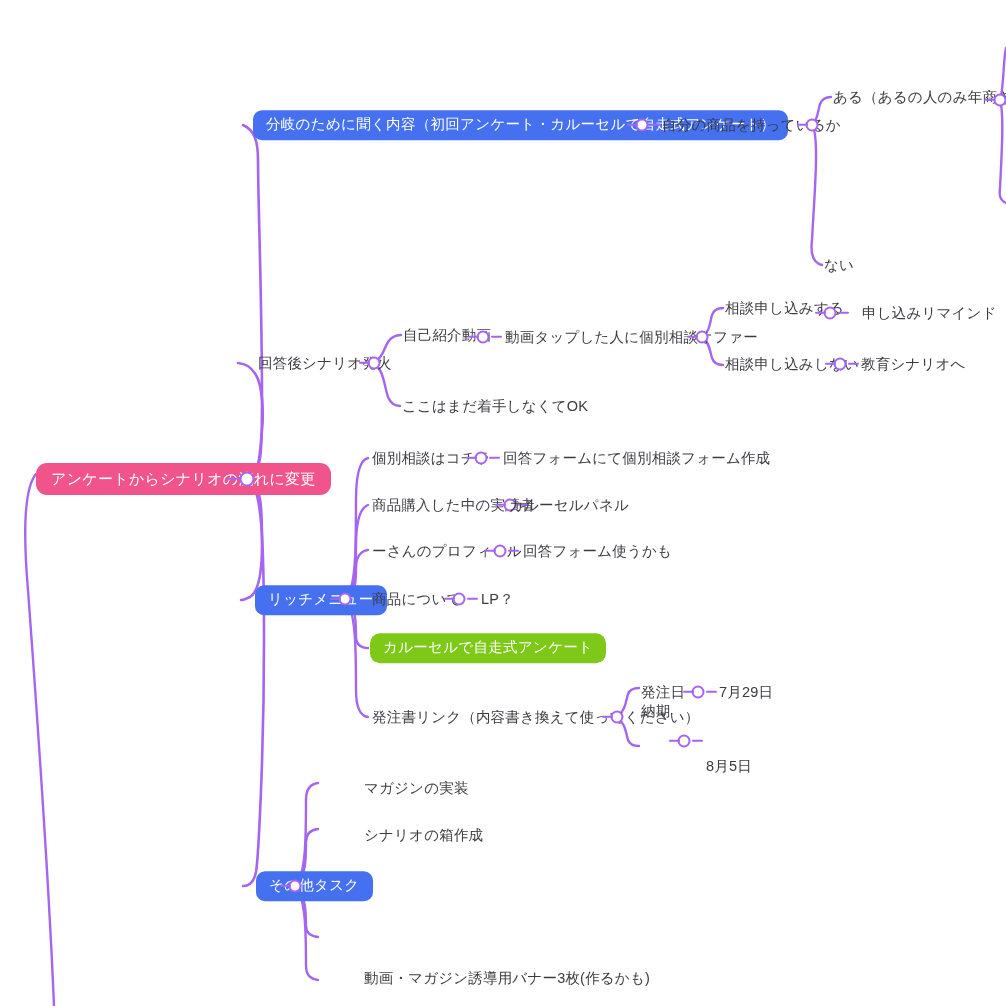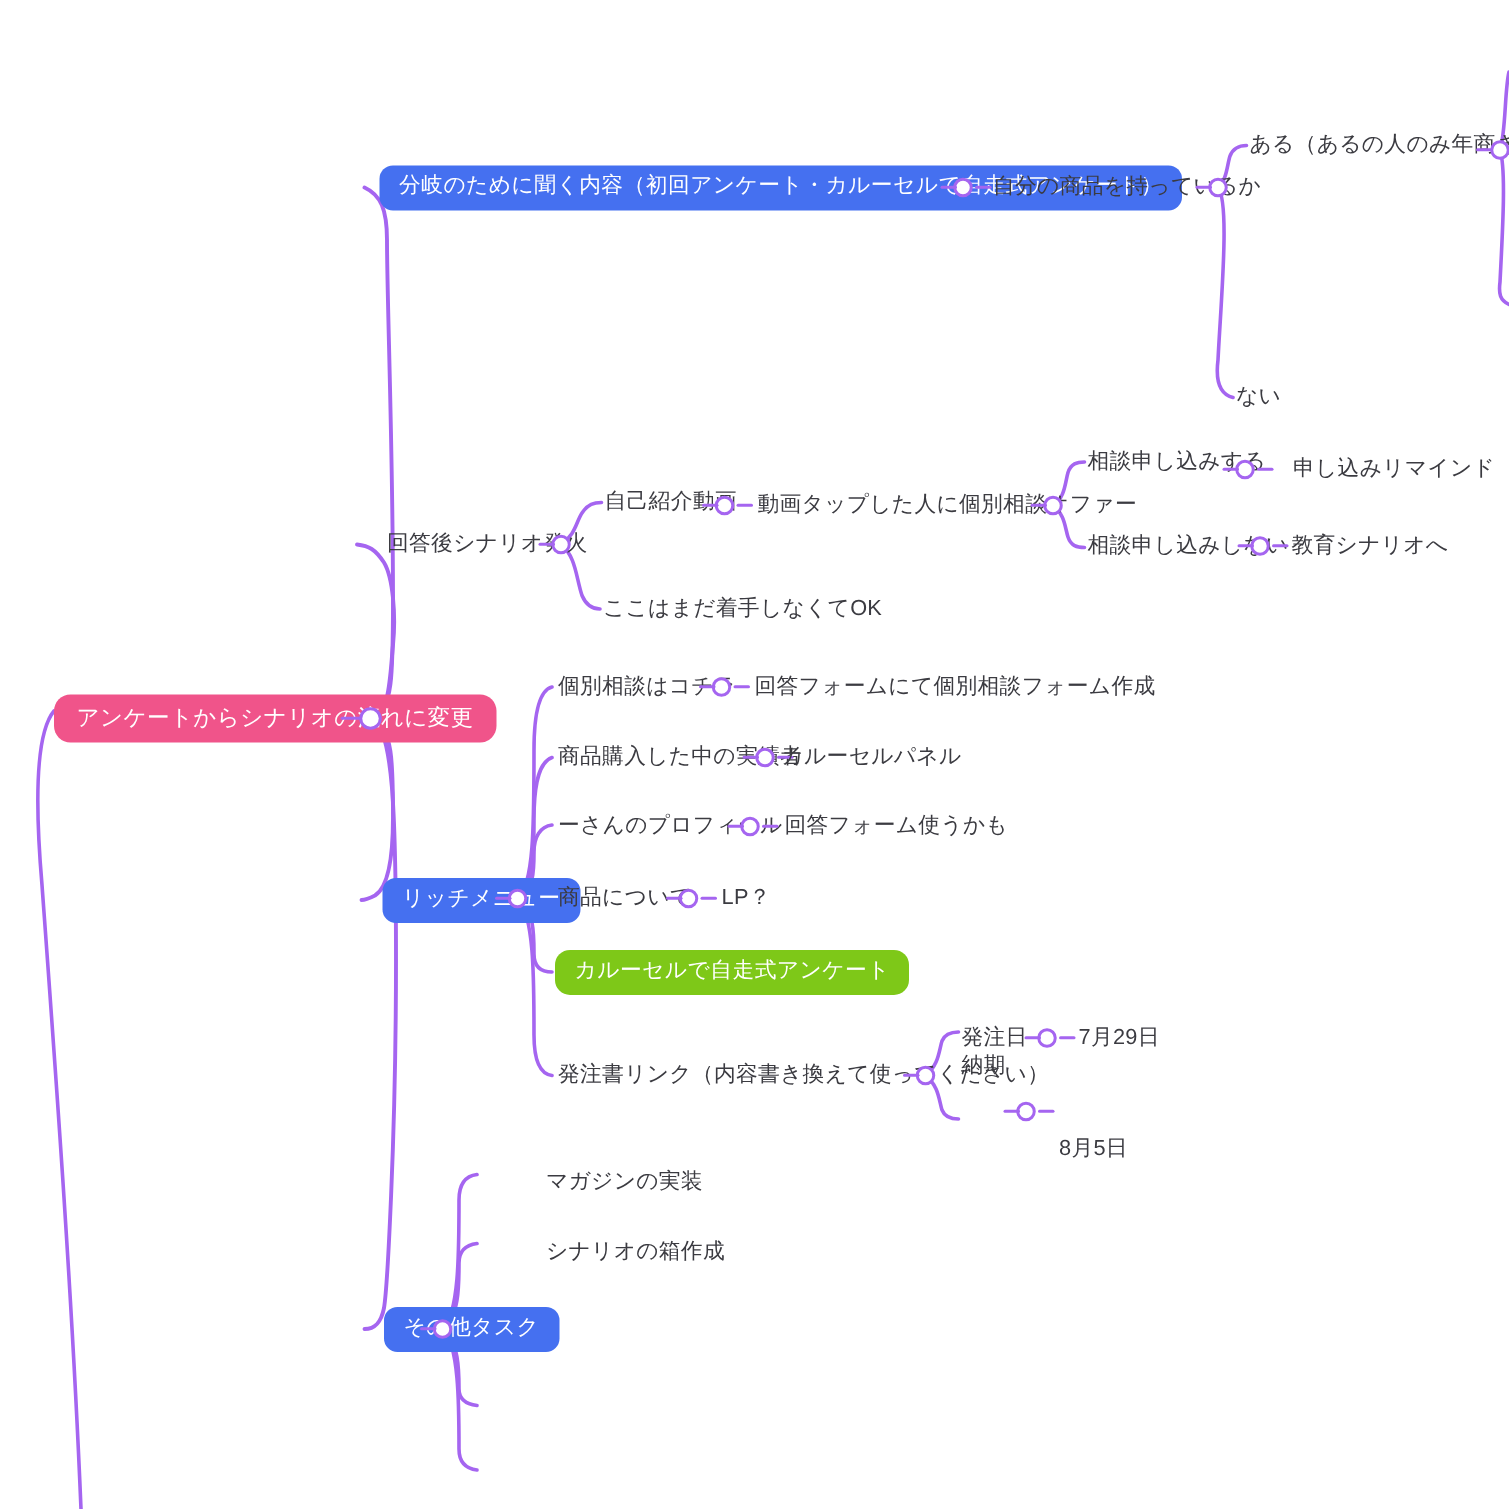--- a/index.html
+++ b/index.html
@@ -153,21 +153,21 @@
   <div class="node txt" style="left:372px;top:458px;">個別相談はコチラ</div>
   <div class="conn" style="left:481px;top:458px;"></div>
   <div class="stub" style="left:466px;top:458px;width:11px;"></div>
   <div class="stub" style="left:489px;top:458px;width:11px;"></div>
   <div class="node txt" style="left:503px;top:458px;">回答フォームにて個別相談フォーム作成</div>
 
   <div class="node txt" style="left:372px;top:505px;">商品購入した中の実績者</div>
   <div class="conn" style="left:510px;top:505px;"></div>
   <div class="stub" style="left:495px;top:505px;width:11px;"></div>
   <div class="stub" style="left:518px;top:505px;width:11px;"></div>
-  <div class="node txt" style="left:521px;top:505px;">カルーセルパネル</div>
+  <div class="node txt" style="left:509px;top:505px;">カルーセルパネル</div>
 
   <div class="node txt" style="left:372px;top:551px;">ーさんのプロフィール</div>
   <div class="conn" style="left:500px;top:551px;"></div>
   <div class="stub" style="left:485px;top:551px;width:11px;"></div>
   <div class="stub" style="left:508px;top:551px;width:11px;"></div>
   <div class="node txt" style="left:523px;top:551px;">回答フォーム使うかも</div>
 
   <div class="node txt" style="left:372px;top:599px;">商品について</div>
   <div class="conn" style="left:459px;top:599px;"></div>
   <div class="stub" style="left:444px;top:599px;width:11px;"></div>
@@ -191,14 +191,15 @@
   <div class="stub" style="left:669px;top:741px;width:11px;"></div>
   <div class="stub" style="left:692px;top:741px;width:11px;"></div>
   <div class="node txt" style="left:706px;top:766px;">8月5日</div>
 
   <div class="node pill blue" style="left:256px;top:886px;">その他タスク</div>
   <div class="conn" style="left:295px;top:886px;"></div>
   <div class="stub" style="left:280px;top:886px;width:11px;"></div>
 
   <div class="node txt" style="left:364px;top:788px;">マガジンの実装</div>
   <div class="node txt" style="left:364px;top:835px;">シナリオの箱作成</div>
+  <div class="node txt" style="left:364px;top:978px;">動画・マガジン誘導用バナー3枚(作るかも)</div>
 
 </div>
 
 </body></html>

